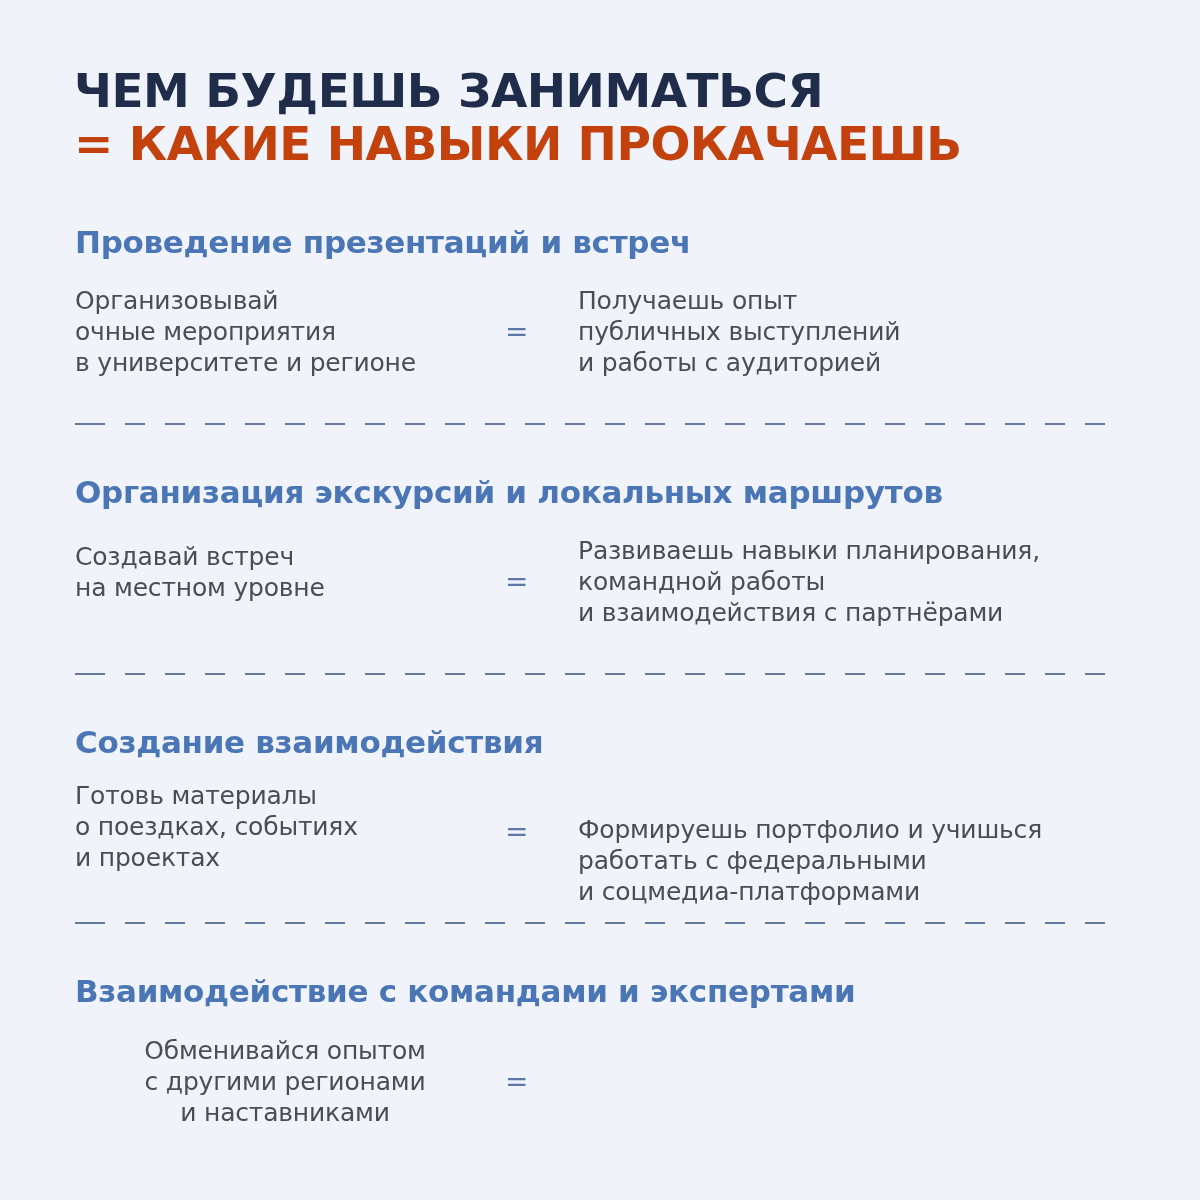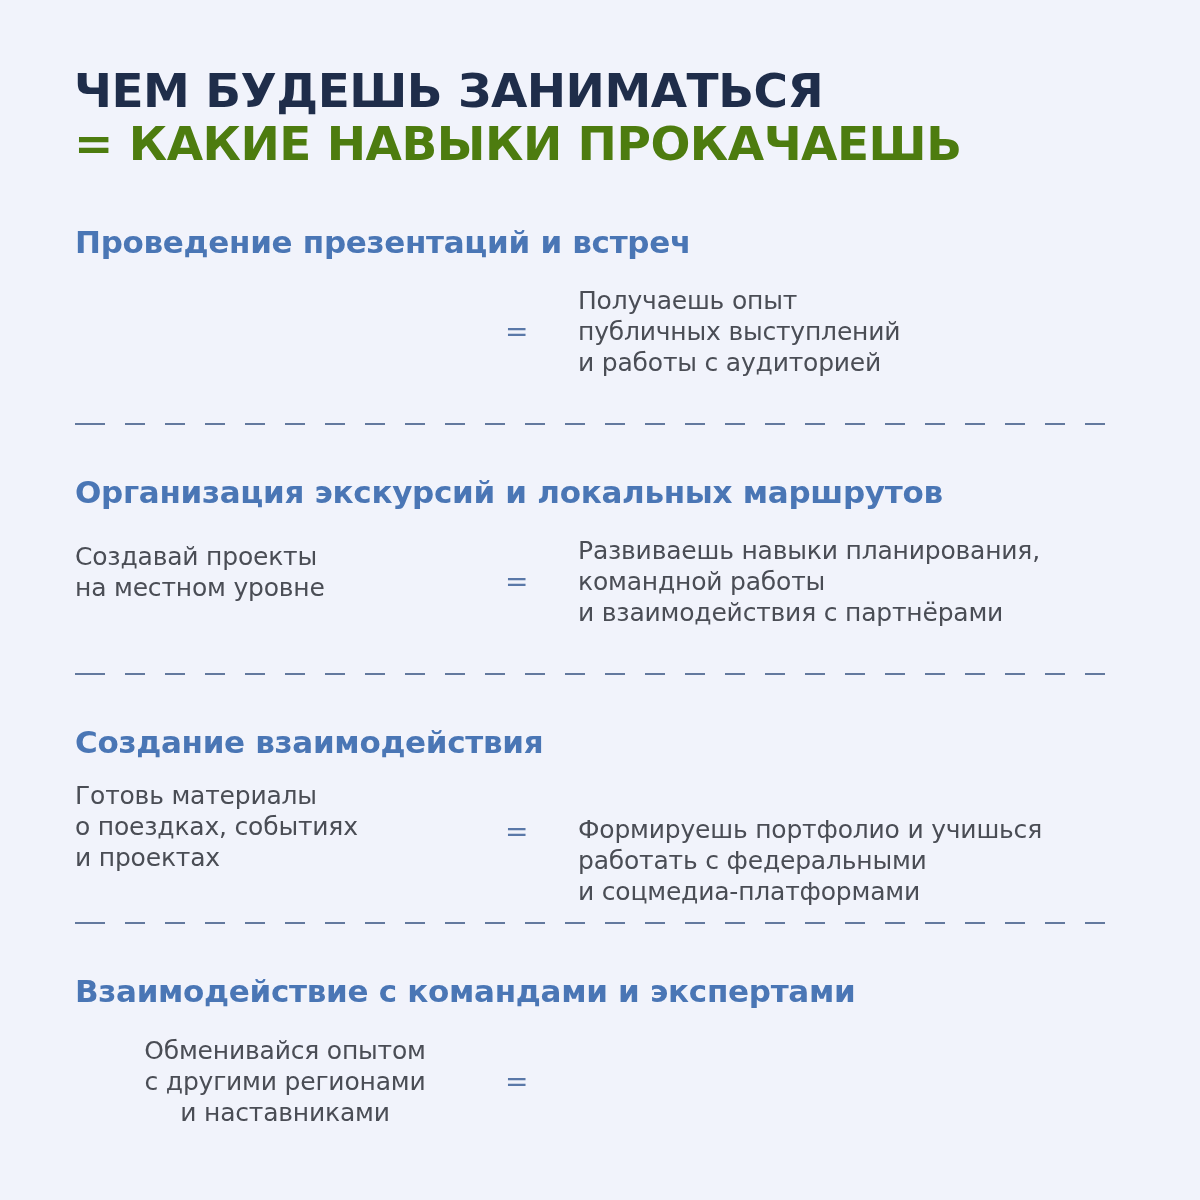--- a/index.html
+++ b/index.html
@@ -13,21 +13,21 @@
     position: absolute; left: 74px; top: 64px;
     margin: 0;
     font-family: "DejaVu Sans", sans-serif;
     font-weight: bold;
     font-size: 47px;
     line-height: 53px;
     letter-spacing: -0.5px;
     text-transform: uppercase;
   }
   .title .l1 { color: #1f2d4a; display: block; }
-  .title .l2 { color: #4d7c0f; display: block; }
+  .title .l2 { color: #c2410c; display: block; }
 
   .section { position: absolute; left: 0; width: 1119px; height: 200px; }
   .section h2 {
     position: absolute; left: 75px; top: 0;
     margin: 0;
     font-family: "DejaVu Sans", sans-serif;
     font-weight: bold;
     font-size: 31px;
     line-height: 40px;
     color: #4a76b5;
@@ -64,30 +64,33 @@
 </head>
 <body>
 
 <h1 class="title">
   <span class="l1">ЧЕМ БУДЕШЬ ЗАНИМАТЬСЯ</span>
   <span class="l2">= КАКИЕ НАВЫКИ ПРОКАЧАЕШЬ</span>
 </h1>
 
 <div class="section" style="top:222px;">
   <h2>Проведение презентаций и встреч</h2>
+  <div class="col left" style="top:63px;">Организовывай
+очные мероприятия
+в университете и регионе</div>
   <div class="eq" style="top:94px;">=</div>
   <div class="col right" style="top:63px;">Получаешь опыт
 публичных выступлений
 и работы с аудиторией</div>
 </div>
 <div class="divider" style="top:423px;"></div>
 
 <div class="section" style="top:472px;">
   <h2>Организация экскурсий и локальных маршрутов</h2>
-  <div class="col left" style="top:69px;">Создавай проекты
+  <div class="col left" style="top:69px;">Создавай встреч
 на местном уровне</div>
   <div class="eq" style="top:94px;">=</div>
   <div class="col right" style="top:63px;">Развиваешь навыки планирования,
 командной работы
 и взаимодействия с партнёрами</div>
 </div>
 <div class="divider" style="top:673px;"></div>
 
 <div class="section" style="top:722px;">
   <h2>Создание взаимодействия</h2>

